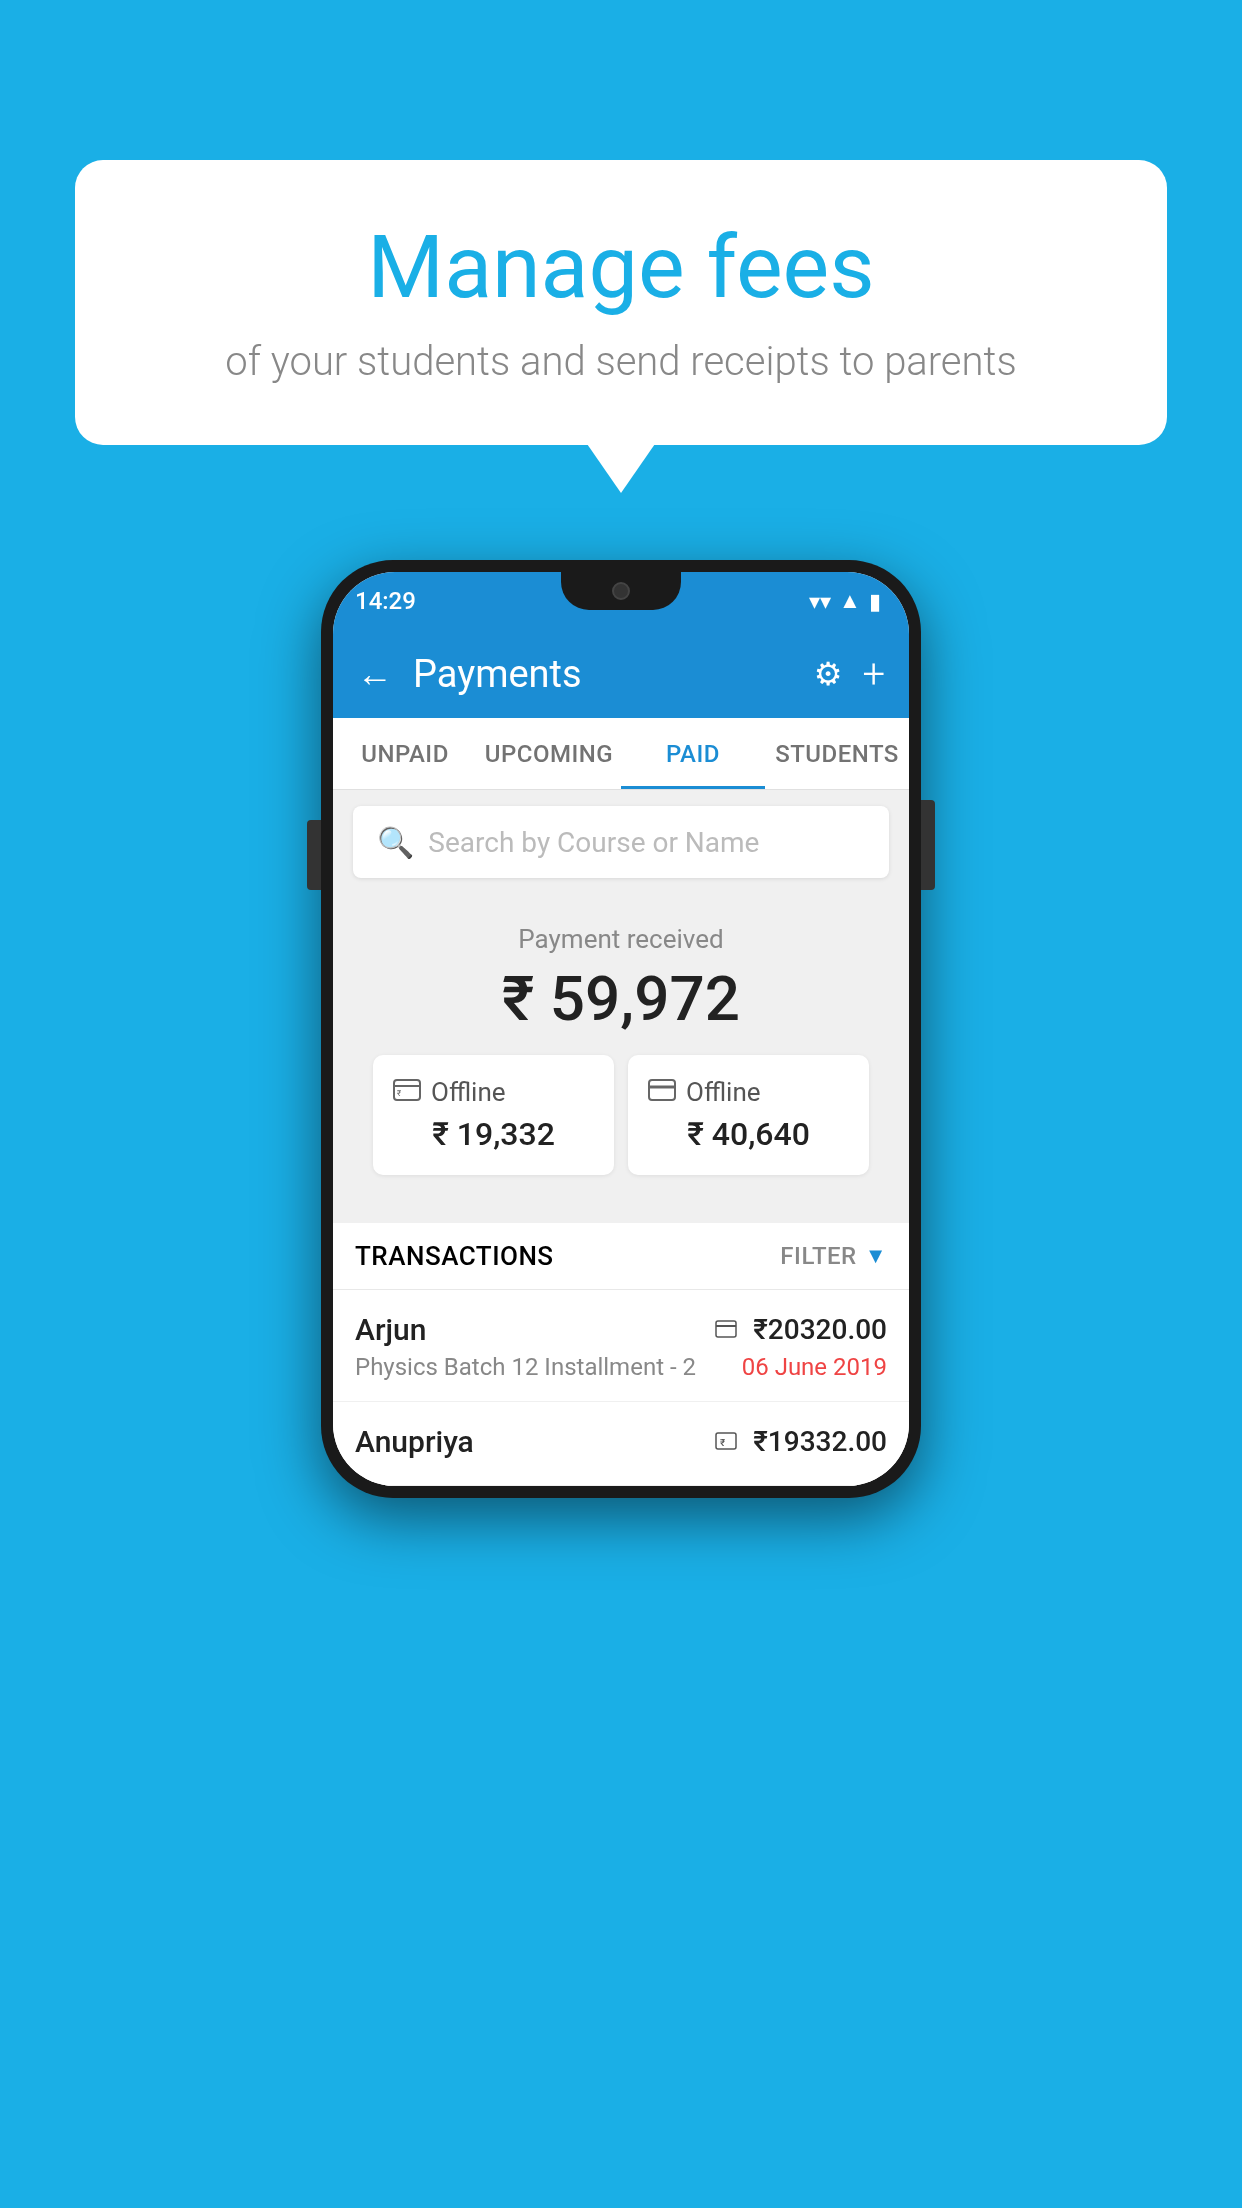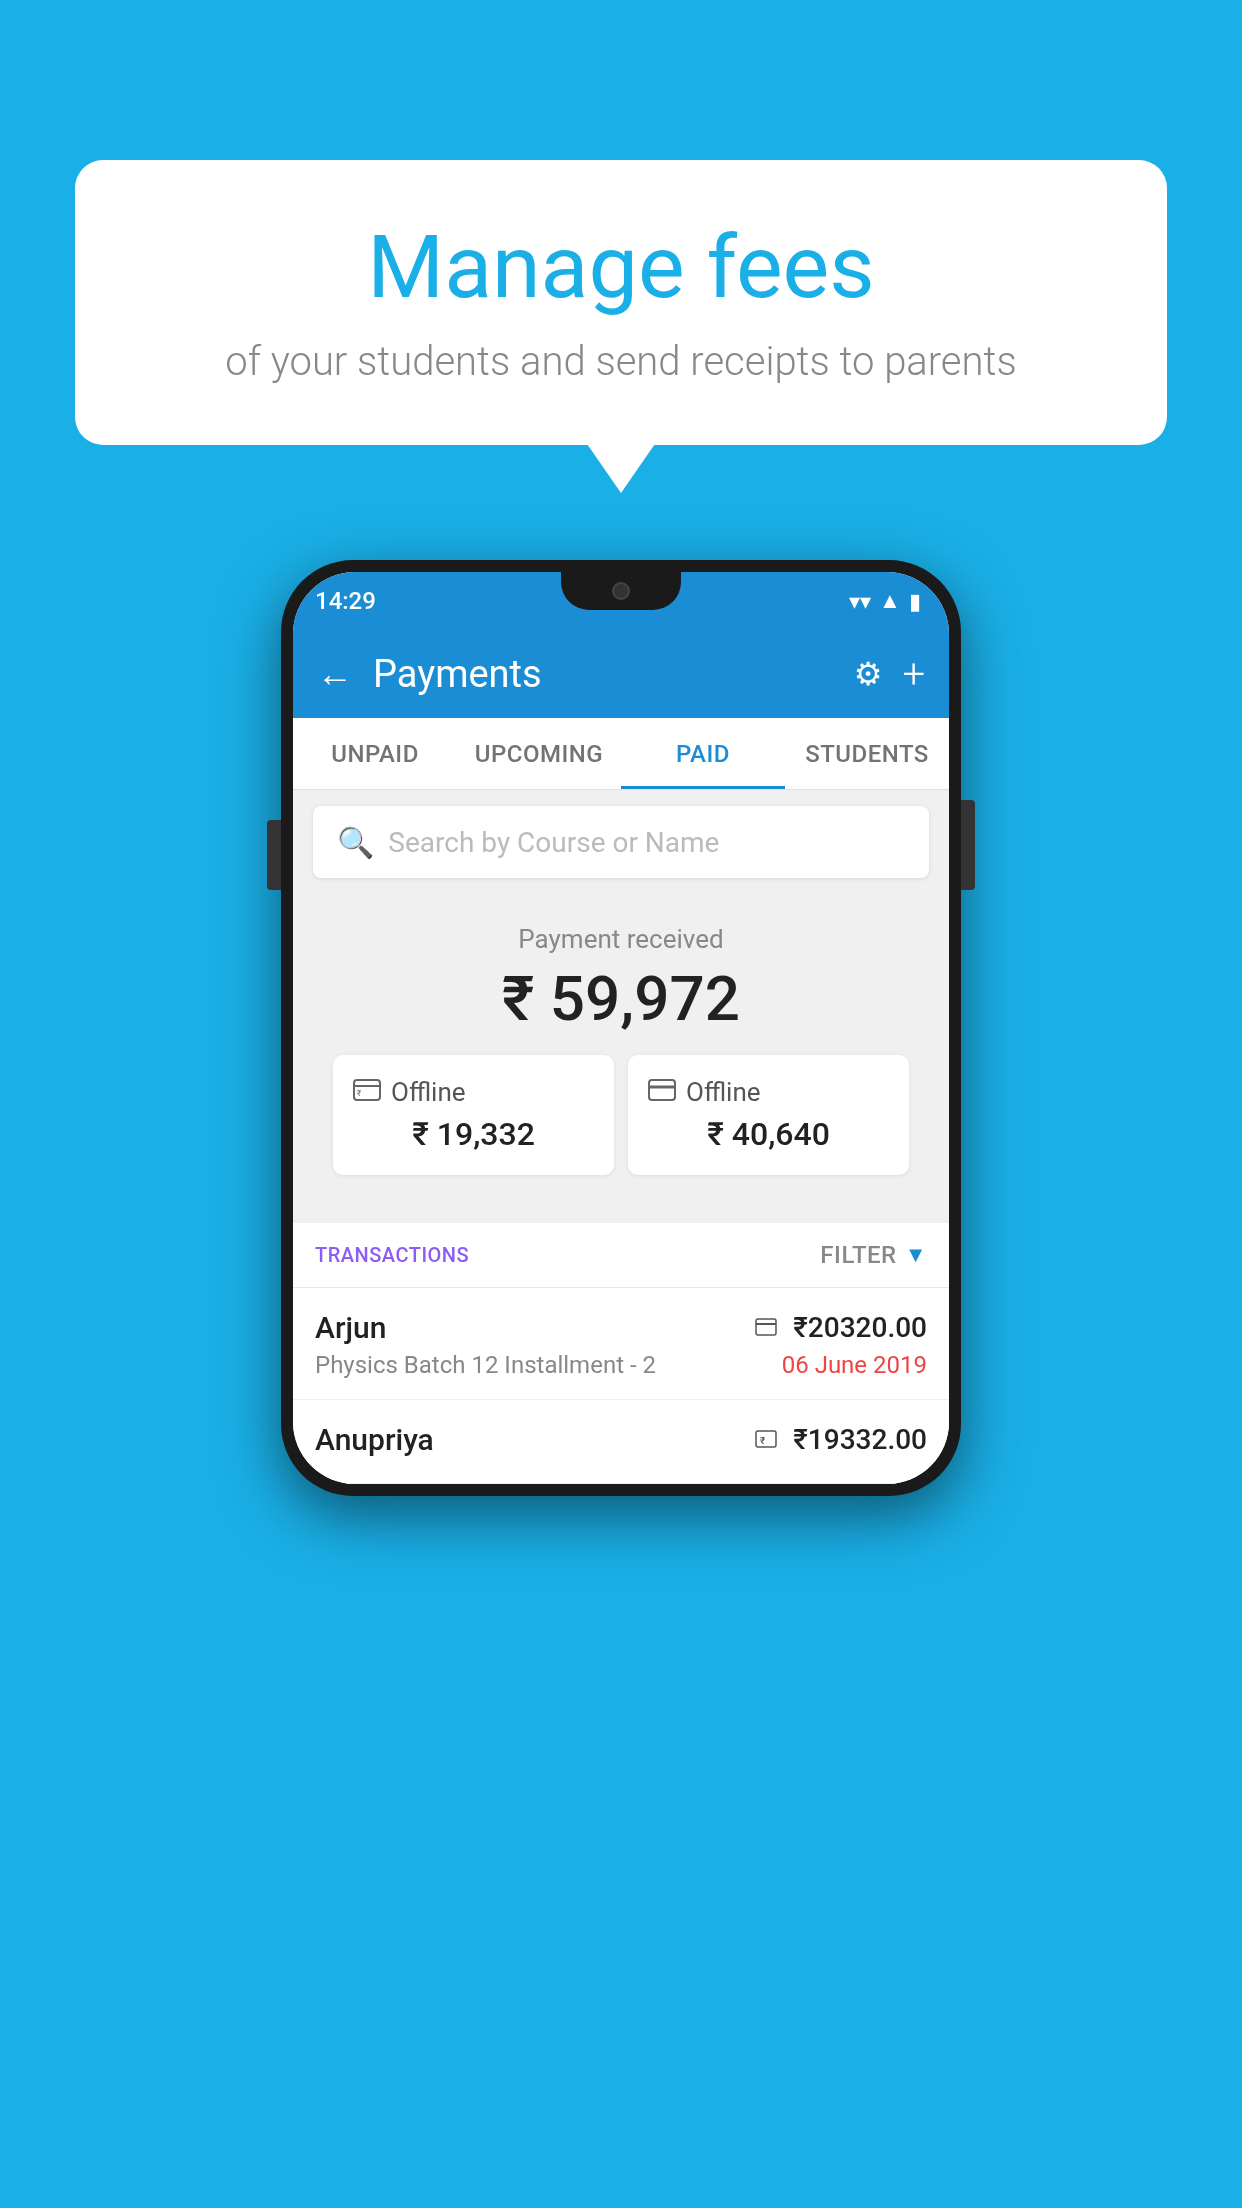--- a/index.html
+++ b/index.html
@@ -47,21 +47,21 @@
       color: #888;
       font-weight: 300;
     }
 
     
     .phone-wrapper {
       position: absolute;
       top: 560px;
       left: 50%;
       transform: translateX(-50%);
-      width: 680px;
+      width: 600px;
       border-radius: 24px;
     }
 
     .phone-outer {
       background: #1a1a1a;
       border-radius: 72px;
       padding: 12px;
       box-shadow: 0 20px 60px rgba(0,0,0,0.5);
       position: relative;
     }
@@ -285,23 +285,23 @@
     
     .transactions-header {
       background: white;
       display: flex;
       align-items: center;
       justify-content: space-between;
       padding: 18px 22px;
       border-bottom: 1px solid #e8e8e8;
     }
     .transactions-label {
-      font-size: 20px;
-      font-weight: 500;
-      color: #8b5cf6;
+      font-size: 26px;
+      font-weight: 500;
+      color: #000000;
       letter-spacing: 0.5px;
     }
     .filter-btn {
       display: flex;
       align-items: center;
       gap: 8px;
       font-size: 24px;
       font-weight: 500;
       color: #888;
       letter-spacing: 0.5px;

